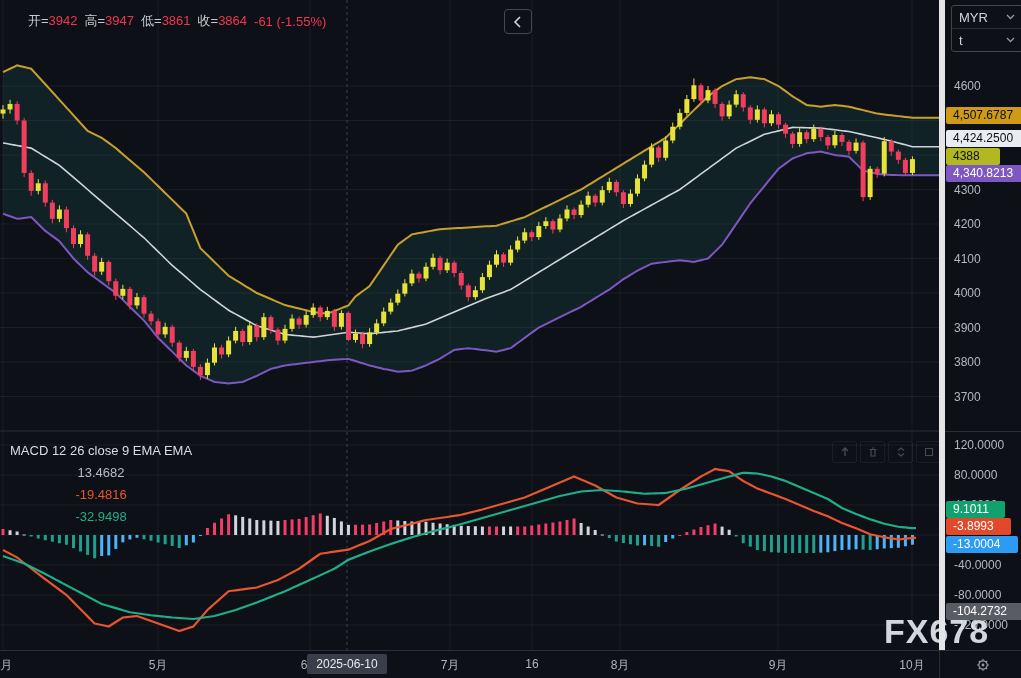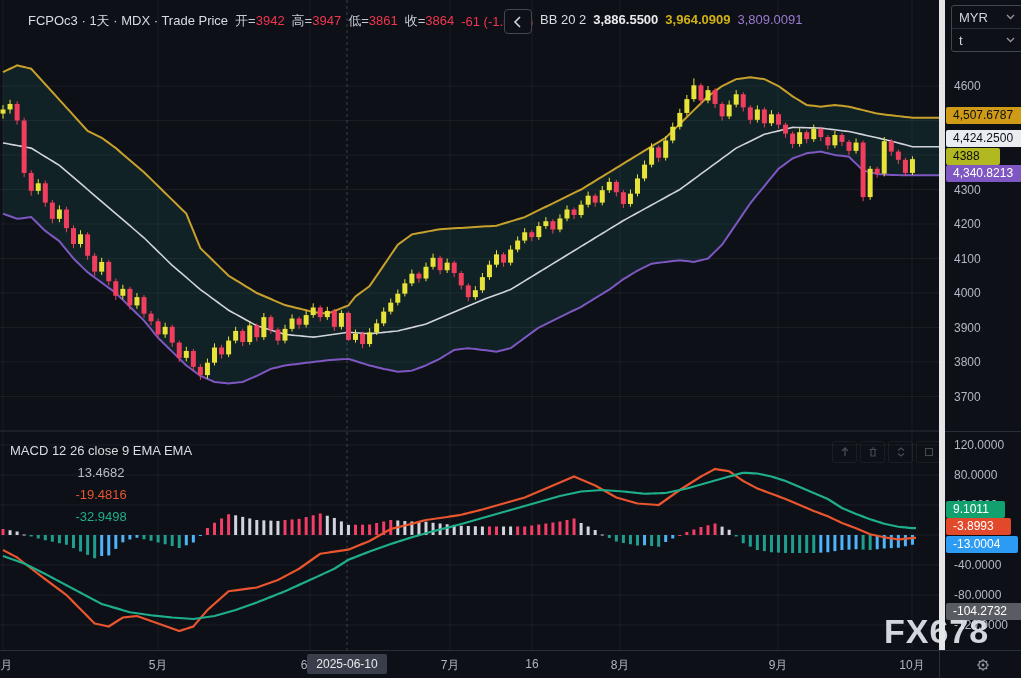--- a/index.html
+++ b/index.html
@@ -477,42 +477,35 @@
           <rect x="903.9" y="535" width="3" height="11.25" fill="#4fb3f9"></rect>
           <rect x="910.9499999999999" y="535" width="3" height="9.75" fill="#4fb3f9"></rect>
         </g>
         <polyline points="3,550 6.525,551.875 10.05,553.75 13.575,555.625 17.1,557.5 20.625,560.25 24.15,563 27.675,565.75 31.2,568.5 34.724999999999994,571.25 38.25,574 41.775,576.625 45.3,579.25 48.824999999999996,581.875 52.35,584.5 55.875,587.125 59.4,589.75 62.925,592.375 66.44999999999999,595 69.975,598.5625 73.5,602.125 77.02499999999999,605.6875 80.55,609.25 84.075,612.8125 87.6,616.375 91.125,619.9375 94.64999999999999,623.5 98.175,624.25 101.7,625 105.225,625.75 108.75,626.5 112.27499999999999,624.25 115.8,622 119.325,619.75 122.85,617.5 126.375,617.125 129.89999999999998,616.75 133.42499999999998,616.375 136.95,616 140.475,617.25 144,618.5 147.525,619.75 151.04999999999998,621 154.575,622.25 158.1,623.5 161.625,624.75 165.15,626 168.67499999999998,627.25 172.2,628.5 175.725,629.75 179.25,631 182.775,629.875 186.29999999999998,628.75 189.825,627.625 193.35,626.5 196.875,622.375 200.4,618.25 203.92499999999998,614.125 207.45,610 210.975,606.875 214.5,603.75 218.025,600.625 221.54999999999998,597.5 225.075,594.375 228.6,591.25 232.125,590.78125 235.65,590.3125 239.17499999999998,589.84375 242.7,589.375 246.225,588.90625 249.75,588.4375 253.275,587.96875 256.79999999999995,587.5 260.325,586.25 263.84999999999997,585 267.375,583.75 270.9,582.5 274.425,581.25 277.95,580 281.47499999999997,578.125 285,576.25 288.525,574.375 292.05,572.5 295.575,570.625 299.09999999999997,568.75 302.625,566.25 306.15,563.75 309.675,561.25 313.2,558.75 316.72499999999997,556.25 320.25,553.75 323.775,553.234375 327.3,552.71875 330.825,552.203125 334.34999999999997,551.6875 337.875,551.171875 341.4,550.65625 344.925,550.140625 348.45,549.625 351.97499999999997,548.1875 355.5,546.75 359.025,545.3125 362.55,543.875 366.075,542.4375 369.59999999999997,541 373.125,539 376.65,537 380.175,535 383.7,533 387.22499999999997,531 390.75,529 394.275,528.125 397.8,527.25 401.325,526.375 404.84999999999997,525.5 408.375,524.625 411.9,523.75 415.425,522.8125 418.95,521.875 422.47499999999997,520.9375 426,520 429.525,519.5 433.05,519 436.575,518.5 440.09999999999997,518 443.625,517.5 447.15,517 450.675,516.4375 454.2,515.875 457.72499999999997,515.3125 461.25,514.75 464.775,513.875 468.3,513 471.825,512.125 475.34999999999997,511.25 478.875,510.375 482.4,509.5 485.925,508.5 489.45,507.5 492.97499999999997,506.5 496.5,505.5 500.025,504.5 503.55,503.5 507.075,502.5 510.59999999999997,501.5 514.125,500.5 517.65,499.5 521.175,498.5 524.6999999999999,497.5 528.225,496 531.75,494.5 535.275,493 538.8,491.5 542.3249999999999,490 545.85,488.5 549.375,487 552.9,485.5 556.425,484 559.9499999999999,482.5 563.475,481 567,479.5 570.525,478 574.05,476.5 577.5749999999999,478 581.1,479.5 584.625,481 588.15,482.5 591.675,484 595.1999999999999,485.5 598.725,487.5 602.25,489.5 605.775,491.5 609.3,493.5 612.8249999999999,495.5 616.35,497.5 619.875,498.5 623.4,499.5 626.925,500.5 630.4499999999999,501.5 633.975,502.5 637.5,503.5 641.025,503.75 644.55,504 648.0749999999999,504.25 651.6,504.5 655.125,504.75 658.65,505 662.175,502.5 665.6999999999999,500 669.225,497.5 672.75,495 676.275,492.5 679.8,490 683.3249999999999,487.75 686.85,485.5 690.375,483.25 693.9,481 697.425,478.75 700.9499999999999,476.5 704.475,474.625 708,472.75 711.525,470.875 715.05,469 718.5749999999999,469.5625 722.1,470.125 725.625,470.6875 729.15,471.25 732.675,473.6875 736.1999999999999,476.125 739.725,478.5625 743.25,481 746.775,482.875 750.3,484.75 753.8249999999999,486.625 757.35,488.5 760.875,489.8125 764.4,491.125 767.925,492.4375 771.4499999999999,493.75 774.975,495.0625 778.5,496.375 782.025,497.6875 785.55,499 789.0749999999999,500.5 792.6,502 796.125,503.5 799.65,505 803.175,506.5 806.6999999999999,508 810.225,509.5 813.75,511 817.275,512.3125 820.8,513.625 824.3249999999999,514.9375 827.85,516.25 831.375,517.9375 834.9,519.625 838.425,521.3125 841.9499999999999,523 845.475,524.3125 849,525.625 852.525,526.9375 856.05,528.25 859.5749999999999,529.75 863.1,531.25 866.625,532.75 870.15,534.25 873.675,535 877.1999999999999,535.75 880.725,536.5 884.25,537.25 887.775,537.8125 891.3,538.375 894.8249999999999,538.9375 898.35,539.5 901.875,539.10625 905.4,538.7125 908.925,538.31875 912.4499999999999,537.925 915.975,537.925" fill="none" stroke="#e8552e" stroke-width="2.2"></polyline>
         <polyline points="3,556 6.525,557.25 10.05,558.5 13.575,559.75 17.1,561 20.625,562.25 24.15,563.5 27.675,565.25 31.2,567 34.724999999999994,568.75 38.25,570.5 41.775,572.25 45.3,574 48.824999999999996,575.875 52.35,577.75 55.875,579.625 59.4,581.5 62.925,583.375 66.44999999999999,585.25 69.975,587.125 73.5,589 77.02499999999999,590.875 80.55,592.75 84.075,594.625 87.6,596.5 91.125,598.375 94.64999999999999,600.25 98.175,602.125 101.7,604 105.225,605.03125 108.75,606.0625 112.27499999999999,607.09375 115.8,608.125 119.325,609.15625 122.85,610.1875 126.375,611.21875 129.89999999999998,612.25 133.42499999999998,612.75 136.95,613.25 140.475,613.75 144,614.25 147.525,614.75 151.04999999999998,615.25 154.575,615.625 158.1,616 161.625,616.375 165.15,616.75 168.67499999999998,617.125 172.2,617.5 175.725,617.75 179.25,618 182.775,618.25 186.29999999999998,618.5 189.825,618.75 193.35,619 196.875,618.5 200.4,618 203.92499999999998,617.5 207.45,617 210.975,616.5 214.5,616 218.025,615 221.54999999999998,614 225.075,613 228.6,612 232.125,611 235.65,610 239.17499999999998,608.75 242.7,607.5 246.225,606.25 249.75,605 253.275,603.75 256.79999999999995,602.5 260.325,601.09375 263.84999999999997,599.6875 267.375,598.28125 270.9,596.875 274.425,595.46875 277.95,594.0625 281.47499999999997,592.65625 285,591.25 288.525,589.65625 292.05,588.0625 295.575,586.46875 299.09999999999997,584.875 302.625,583.28125 306.15,581.6875 309.675,580.09375 313.2,578.5 316.72499999999997,576.875 320.25,575.25 323.775,573.625 327.3,572 330.825,570.375 334.34999999999997,568.75 337.875,566.5 341.4,564.25 344.925,562 348.45,559.75 351.97499999999997,558.375 355.5,557 359.025,555.625 362.55,554.25 366.075,552.875 369.59999999999997,551.5 373.125,550.25 376.65,549 380.175,547.75 383.7,546.5 387.22499999999997,545.25 390.75,544 394.275,542.875 397.8,541.75 401.325,540.625 404.84999999999997,539.5 408.375,538.375 411.9,537.25 415.425,536.25 418.95,535.25 422.47499999999997,534.25 426,533.25 429.525,532.25 433.05,531.25 436.575,530.375 440.09999999999997,529.5 443.625,528.625 447.15,527.75 450.675,526.875 454.2,526 457.72499999999997,525 461.25,524 464.775,523 468.3,522 471.825,521 475.34999999999997,520 478.875,519 482.4,518 485.925,517 489.45,516 492.97499999999997,515 496.5,514 500.025,513 503.55,512 507.075,511 510.59999999999997,510 514.125,509 517.65,508 521.175,507 524.6999999999999,506 528.225,505 531.75,504 535.275,503 538.8,502 542.3249999999999,501 545.85,500 549.375,499 552.9,498 556.425,497 559.9499999999999,496 563.475,495.25 567,494.5 570.525,493.75 574.05,493 577.5749999999999,492.25 581.1,491.5 584.625,491.25 588.15,491 591.675,490.75 595.1999999999999,490.5 598.725,490.25 602.25,490 605.775,490.25 609.3,490.5 612.8249999999999,490.75 616.35,491 619.875,491.25 623.4,491.5 626.925,491.875 630.4499999999999,492.25 633.975,492.625 637.5,493 641.025,493.375 644.55,493.75 648.0749999999999,493.625 651.6,493.5 655.125,493.375 658.65,493.25 662.175,493.125 665.6999999999999,493 669.225,492.25 672.75,491.5 676.275,490.75 679.8,490 683.3249999999999,489.25 686.85,488.5 690.375,487.5 693.9,486.5 697.425,485.5 700.9499999999999,484.5 704.475,483.5 708,482.5 711.525,481.5 715.05,480.5 718.5749999999999,479.5 722.1,478.5 725.625,477.5 729.15,476.5 732.675,475.5625 736.1999999999999,474.625 739.725,473.6875 743.25,472.75 746.775,472.9375 750.3,473.125 753.8249999999999,473.3125 757.35,473.5 760.875,474.25 764.4,475 767.925,475.75 771.4499999999999,476.5 774.975,477.625 778.5,478.75 782.025,479.875 785.55,481 789.0749999999999,482.5 792.6,484 796.125,485.5 799.65,487 803.175,488.5 806.6999999999999,490 810.225,491.5 813.75,493 817.275,494.5 820.8,496 824.3249999999999,497.5 827.85,499 831.375,501.25 834.9,503.5 838.425,505.75 841.9499999999999,508 845.475,509.5 849,511 852.525,512.5 856.05,514 859.5749999999999,515.3125 863.1,516.625 866.625,517.9375 870.15,519.25 873.675,520.375 877.1999999999999,521.5 880.725,522.625 884.25,523.75 887.775,524.5 891.3,525.25 894.8249999999999,526 898.35,526.75 901.875,527.10625 905.4,527.4625 908.925,527.81875 912.4499999999999,528.175 915.975,528.175" fill="none" stroke="#1fae8c" stroke-width="2.2"></polyline>
         <line x1="347" y1="0" x2="347" y2="650" stroke="rgba(140,155,170,0.35)" stroke-width="1" stroke-dasharray="3,3"></line>
         <line x1="0" y1="431" x2="939" y2="431" stroke="#2a2e39" stroke-width="1"></line>
       </svg>
 
     <div id="price-legend" class="legend-row">
-      <span class="lg-title">FCPOc3 · 1天 · MDX · Trade Price</span>
       <span><span class="lg-label">开=</span><span class="lg-red">3942</span></span>
       <span><span class="lg-label">高=</span><span class="lg-red">3947</span></span>
       <span><span class="lg-label">低=</span><span class="lg-red">3861</span></span>
       <span><span class="lg-label">收=</span><span class="lg-red">3864</span></span>
       <span class="lg-red">-61 (-1.55%)</span>
     </div>
 
     <div id="collapse-btn">
       <span>
         <svg class="icon" width="10" height="12" viewBox="0 0 10 12">
             <path d="M7 1 L2 6 L7 11" stroke="#d1d4dc" stroke-width="1.6" fill="none"></path>
           </svg>
       </span>
     </div>
 
-    <div id="bb-legend" class="legend-row">
-      <span class="lg-title">BB 20 2</span>
-      <span class="lg-white">3,886.5500</span>
-      <span class="lg-yellow">3,964.0909</span>
-      <span class="lg-purple">3,809.0091</span>
-    </div>
 
     <div id="macd-legend" class="legend-row">
       <span class="lg-title">MACD 12 26 close 9 EMA EMA</span>
       <span class="lg-gray">13.4682</span>
       <span class="lg-orange">-19.4816</span>
       <span class="lg-green">-32.9498</span>
     </div>
 
     <div id="macd-toolbar">
       <div class="tool-btn">

